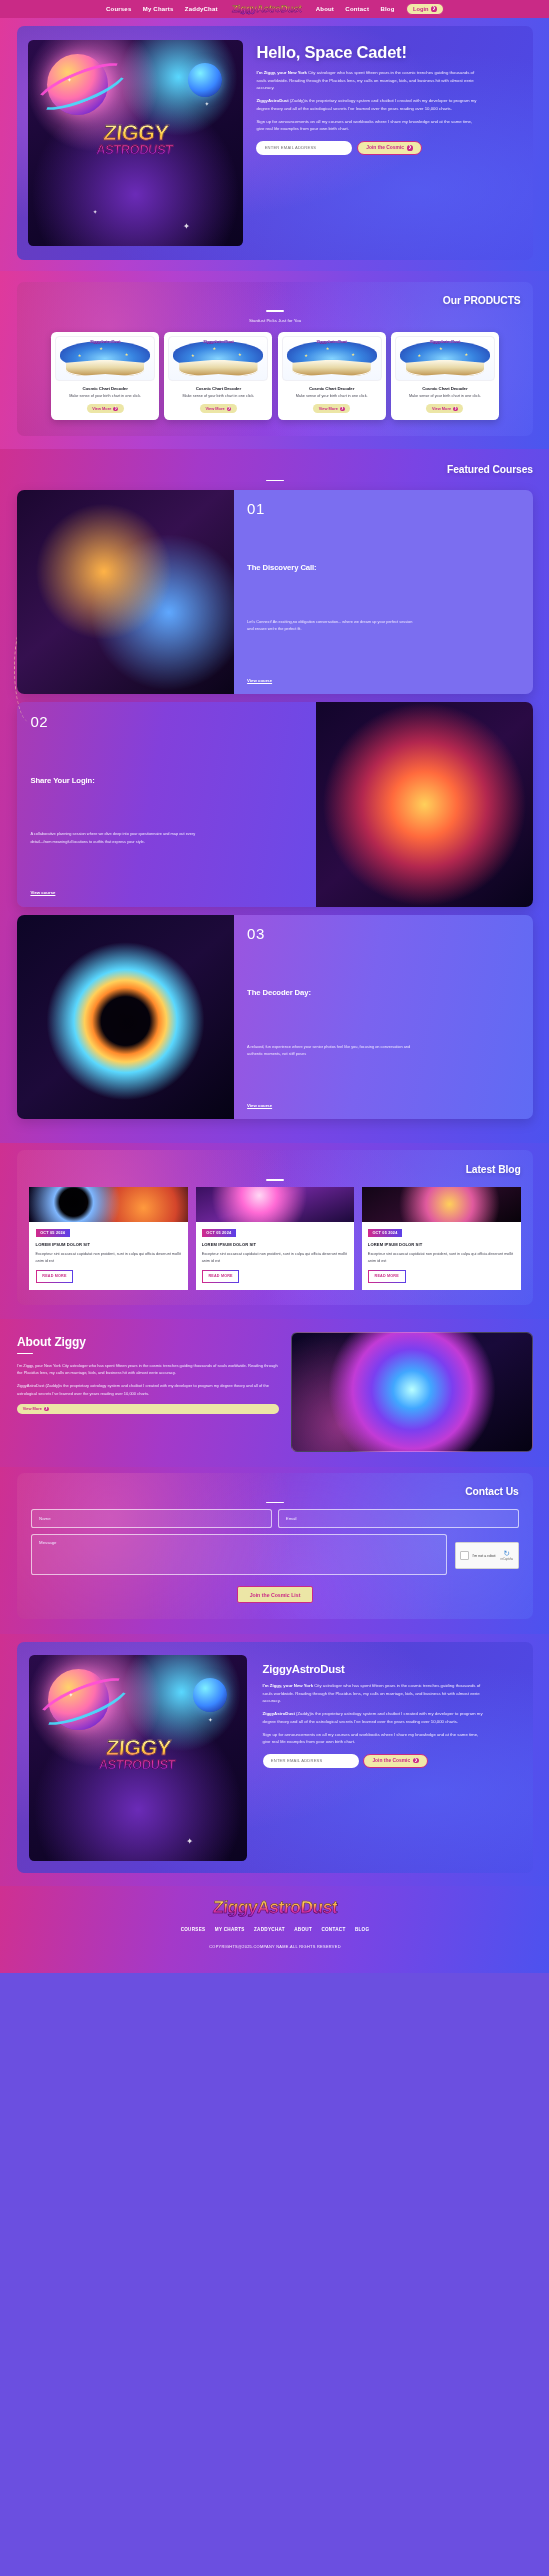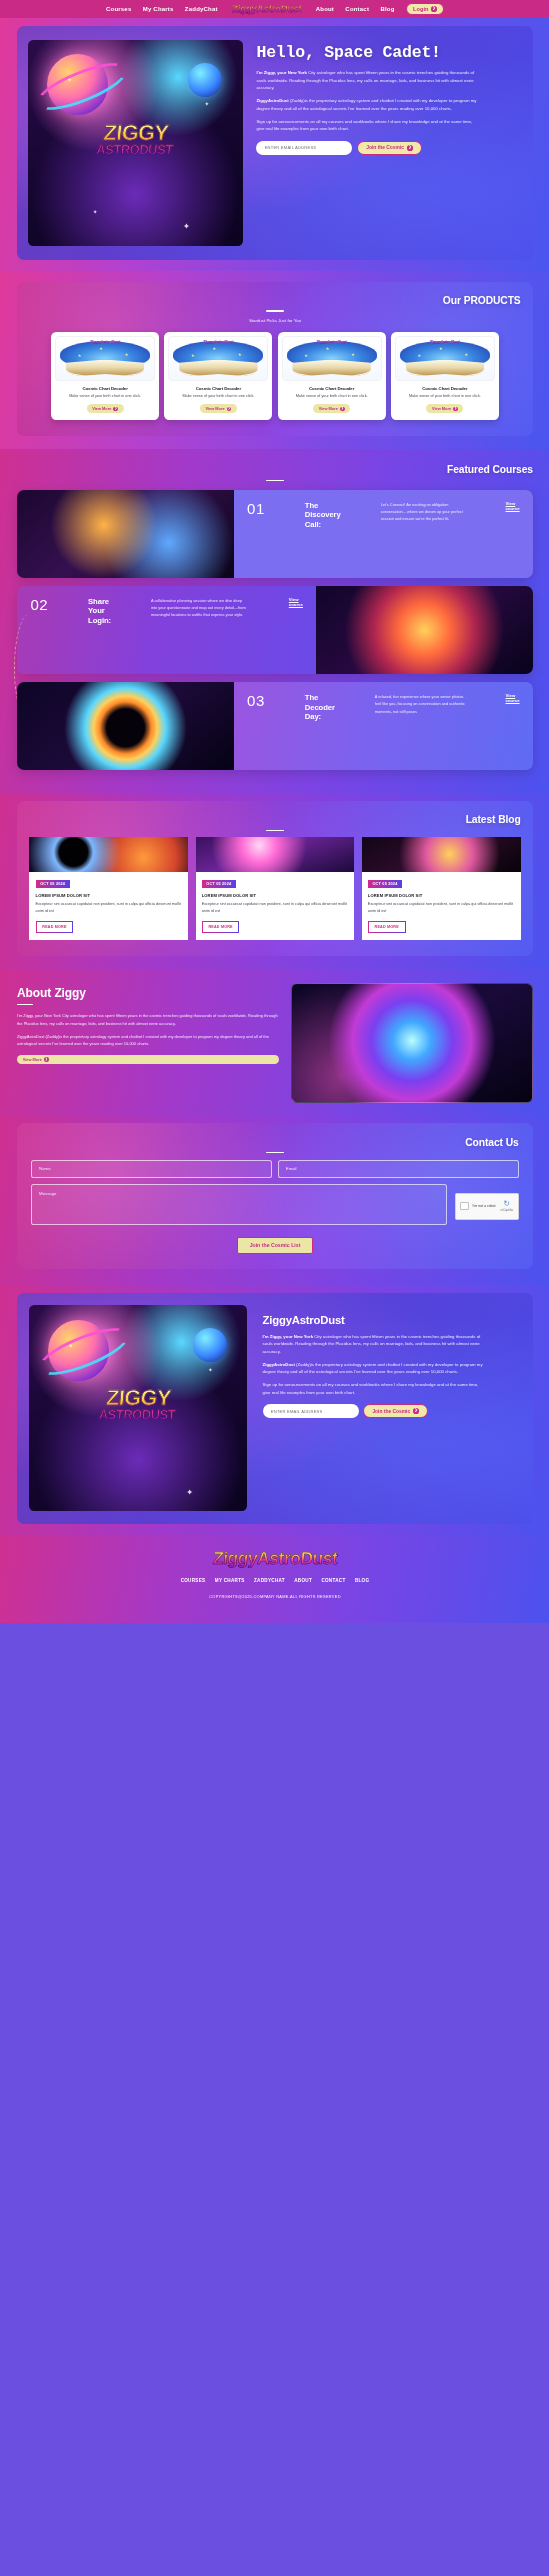--- a/index.html
+++ b/index.html
@@ -111,21 +111,20 @@
     -webkit-text-stroke:0.6px #2c0840;
     transform:translateY(-50%) skewX(-5deg);
   }
   .hero-logo span{display:block;font-size:13px;}
   .star{position:absolute;color:#fff;font-size:5.7px;opacity:.85;}
 
   .hero-right{width:54%;padding:17.5px 15.5px 14.4px 2.1px;}
   .h1{
     font-size:16.5px;font-weight:800;letter-spacing:-0.2px;margin-bottom:7.2px;
     text-shadow:0 1px 5.2px rgba(0,0,0,.25);
-    font-family:Liberation Mono, monospace;
   }
   .hero-p{font-size:4.3px;line-height:1.72;color:#f2eaff;margin-bottom:5.7px;max-width:222px;}
   .hero-p b{font-weight:700;color:#fff;}
   .cta-row{display:flex;align-items:center;gap:4.6px;margin-top:8.2px;}
   .email-input{
     background:#fff;border:none;border-radius:10.3px;
     height:14px;width:96px;padding:0 8.2px;
     font-size:4.1px;color:#555;letter-spacing:0.2px;
     font-family:"Liberation Sans",sans-serif;
   }
@@ -203,21 +202,21 @@
   .ci1{background:
       radial-gradient(circle at 40% 40%, #ffb347 0%, rgba(0,0,0,0) 38%),
       radial-gradient(circle at 70% 60%, #5fa8ff 0%, rgba(0,0,0,0) 40%),
       linear-gradient(140deg,#1b0730 0%,#35104f 45%,#0a0418 100%);}
   .ci2{background:
       radial-gradient(circle at 50% 50%, #ffd05a 0%, #ff6a3d 22%, #b3274f 42%, rgba(0,0,0,0) 68%),
       linear-gradient(140deg,#12052b 0%,#2a0a44 50%,#07031a 100%);}
   .ci3{background:
       radial-gradient(circle at 50% 52%, rgba(0,0,0,.85) 0%, rgba(0,0,0,.8) 16%, #ff8a2b 22%, #ffd05a 27%, #5ad8ff 34%, rgba(0,0,0,0) 52%),
       linear-gradient(140deg,#0d0526 0%,#1d0a3a 50%,#050214 100%);}
-  .course-body{width:58%;padding:11.3px 13.4px;display:flex;flex-direction:row;justify-content:center;gap:40px;}
+  .course-body{width:58%;padding:11.3px 13.4px;display:flex;flex-direction:column;justify-content:center;gap:40px;}
   .cb-a{background:#7b6ef0;}
   .cb-b{background:linear-gradient(100deg,#a93bb4 0%,#8340db 45%,#6b4ae8 100%);}
   .cb-c{background:linear-gradient(100deg,#9a55e0 0%,#7b63ef 45%,#5f6bf4 100%);}
   .course-num{font-size:15px;font-weight:300;letter-spacing:0.5px;line-height:1;margin-bottom:7.2px;}
   .course-title{font-size:7.7px;font-weight:800;line-height:1.22;margin-bottom:5.2px;letter-spacing:-0.1px;}
   .course-desc{font-size:3.9px;line-height:1.85;color:#f0e9ff;margin-bottom:5.7px;max-width:170px;}
   .course-link{font-size:4.3px;font-weight:800;color:#fff;text-decoration:underline;cursor:pointer;align-self:flex-start;}
   .reverse{flex-direction:row-reverse;}
   .dash-curve{position:absolute;left:14.4px;top:165px;width:31px;height:108px;
     border-left:0.7px dashed rgba(255,240,170,.55);border-radius:50%;pointer-events:none;}

